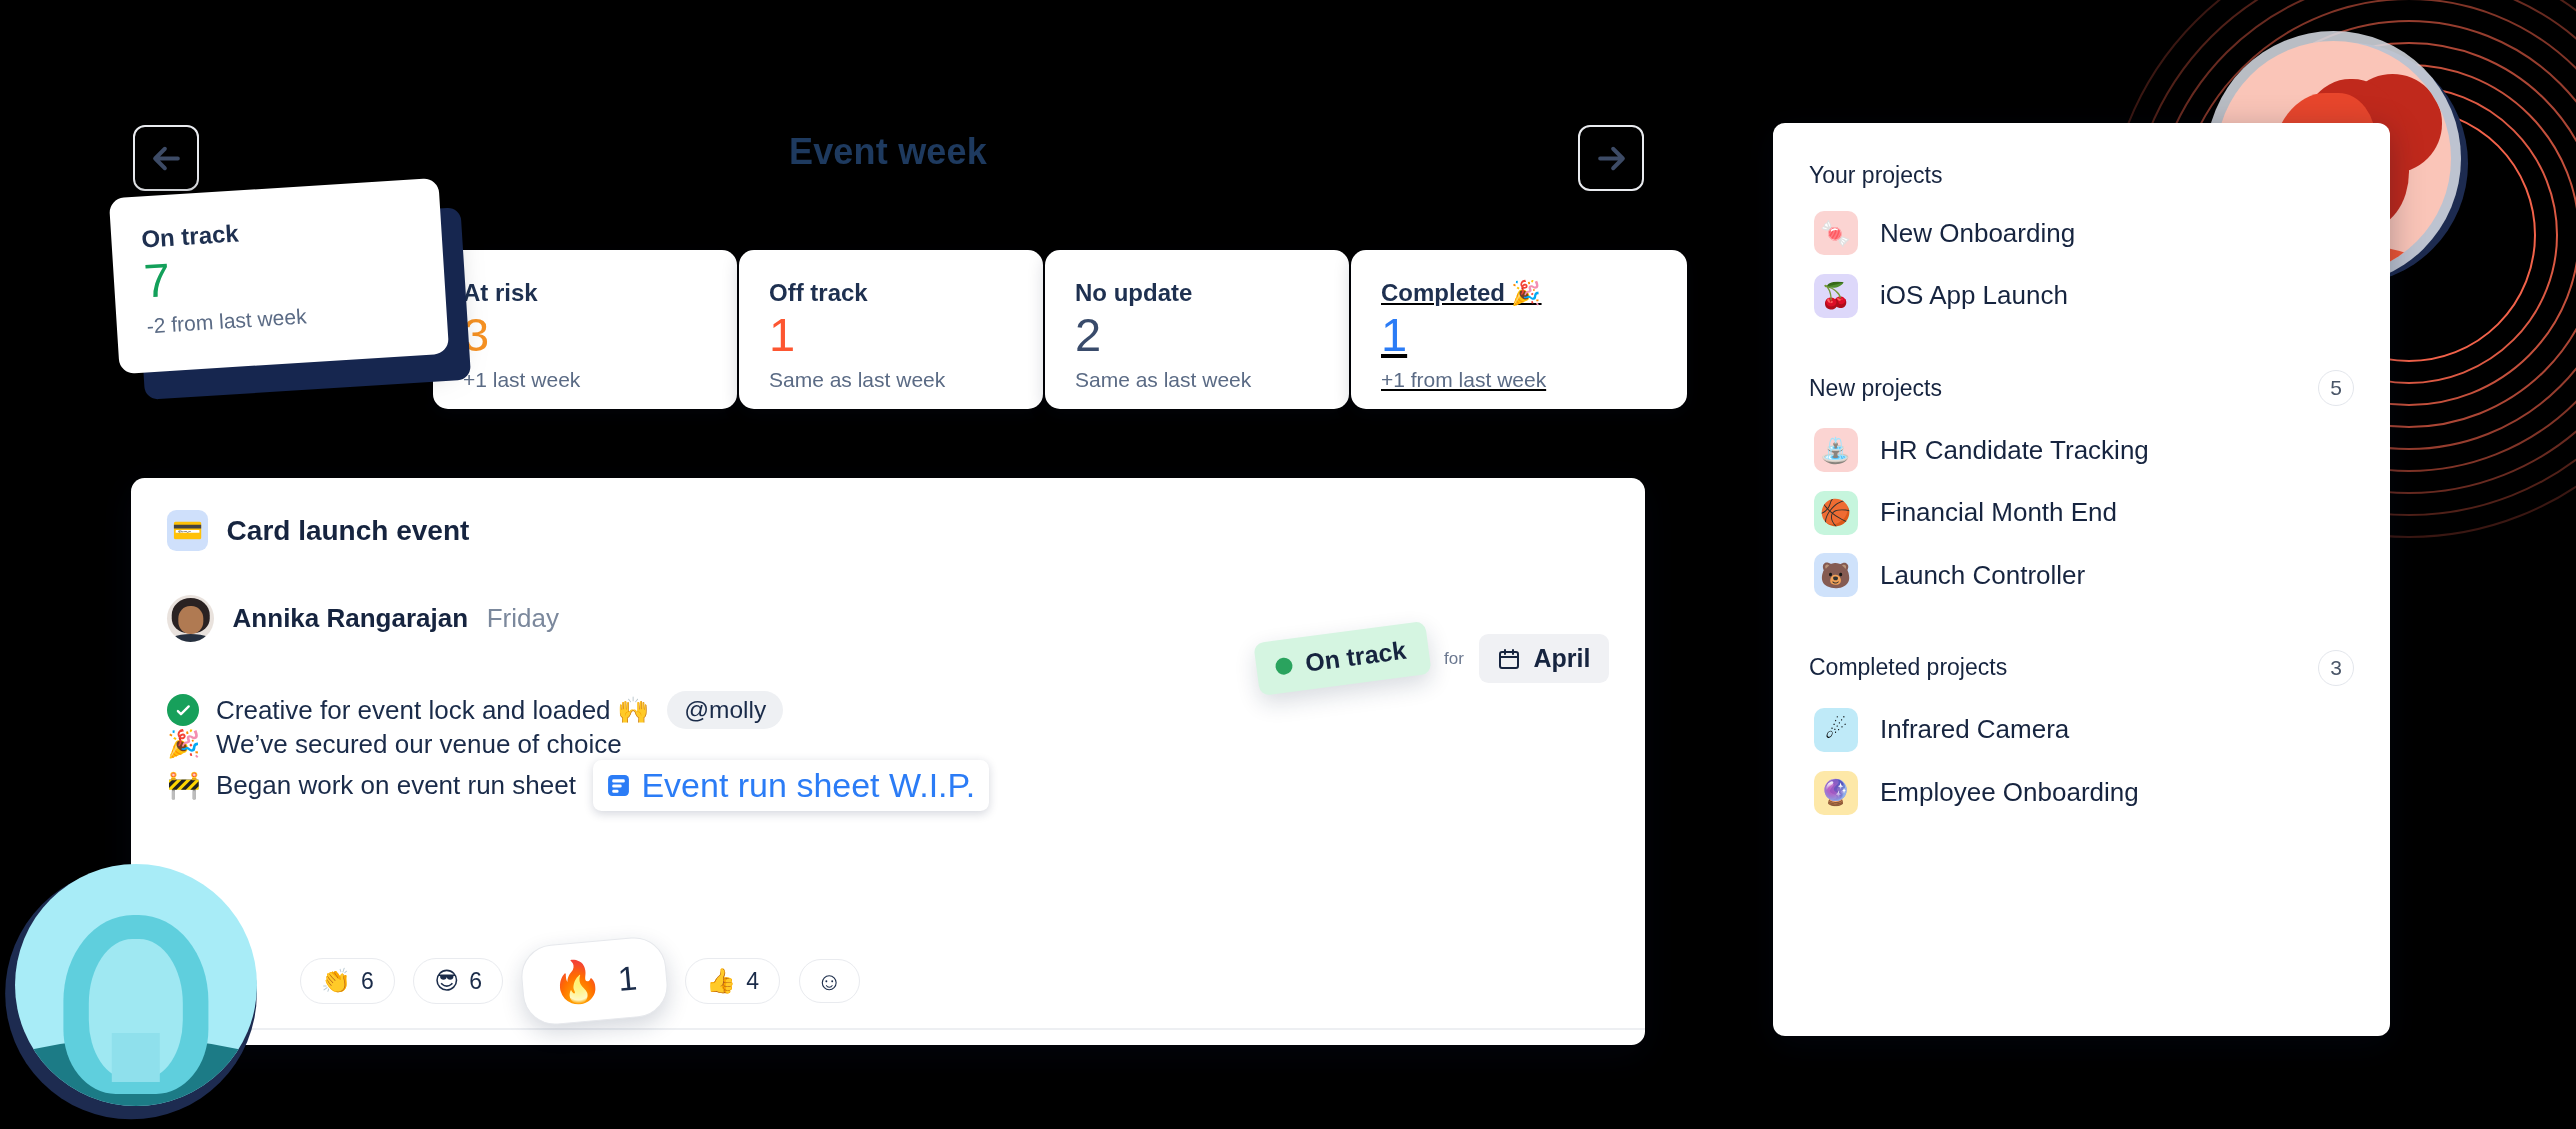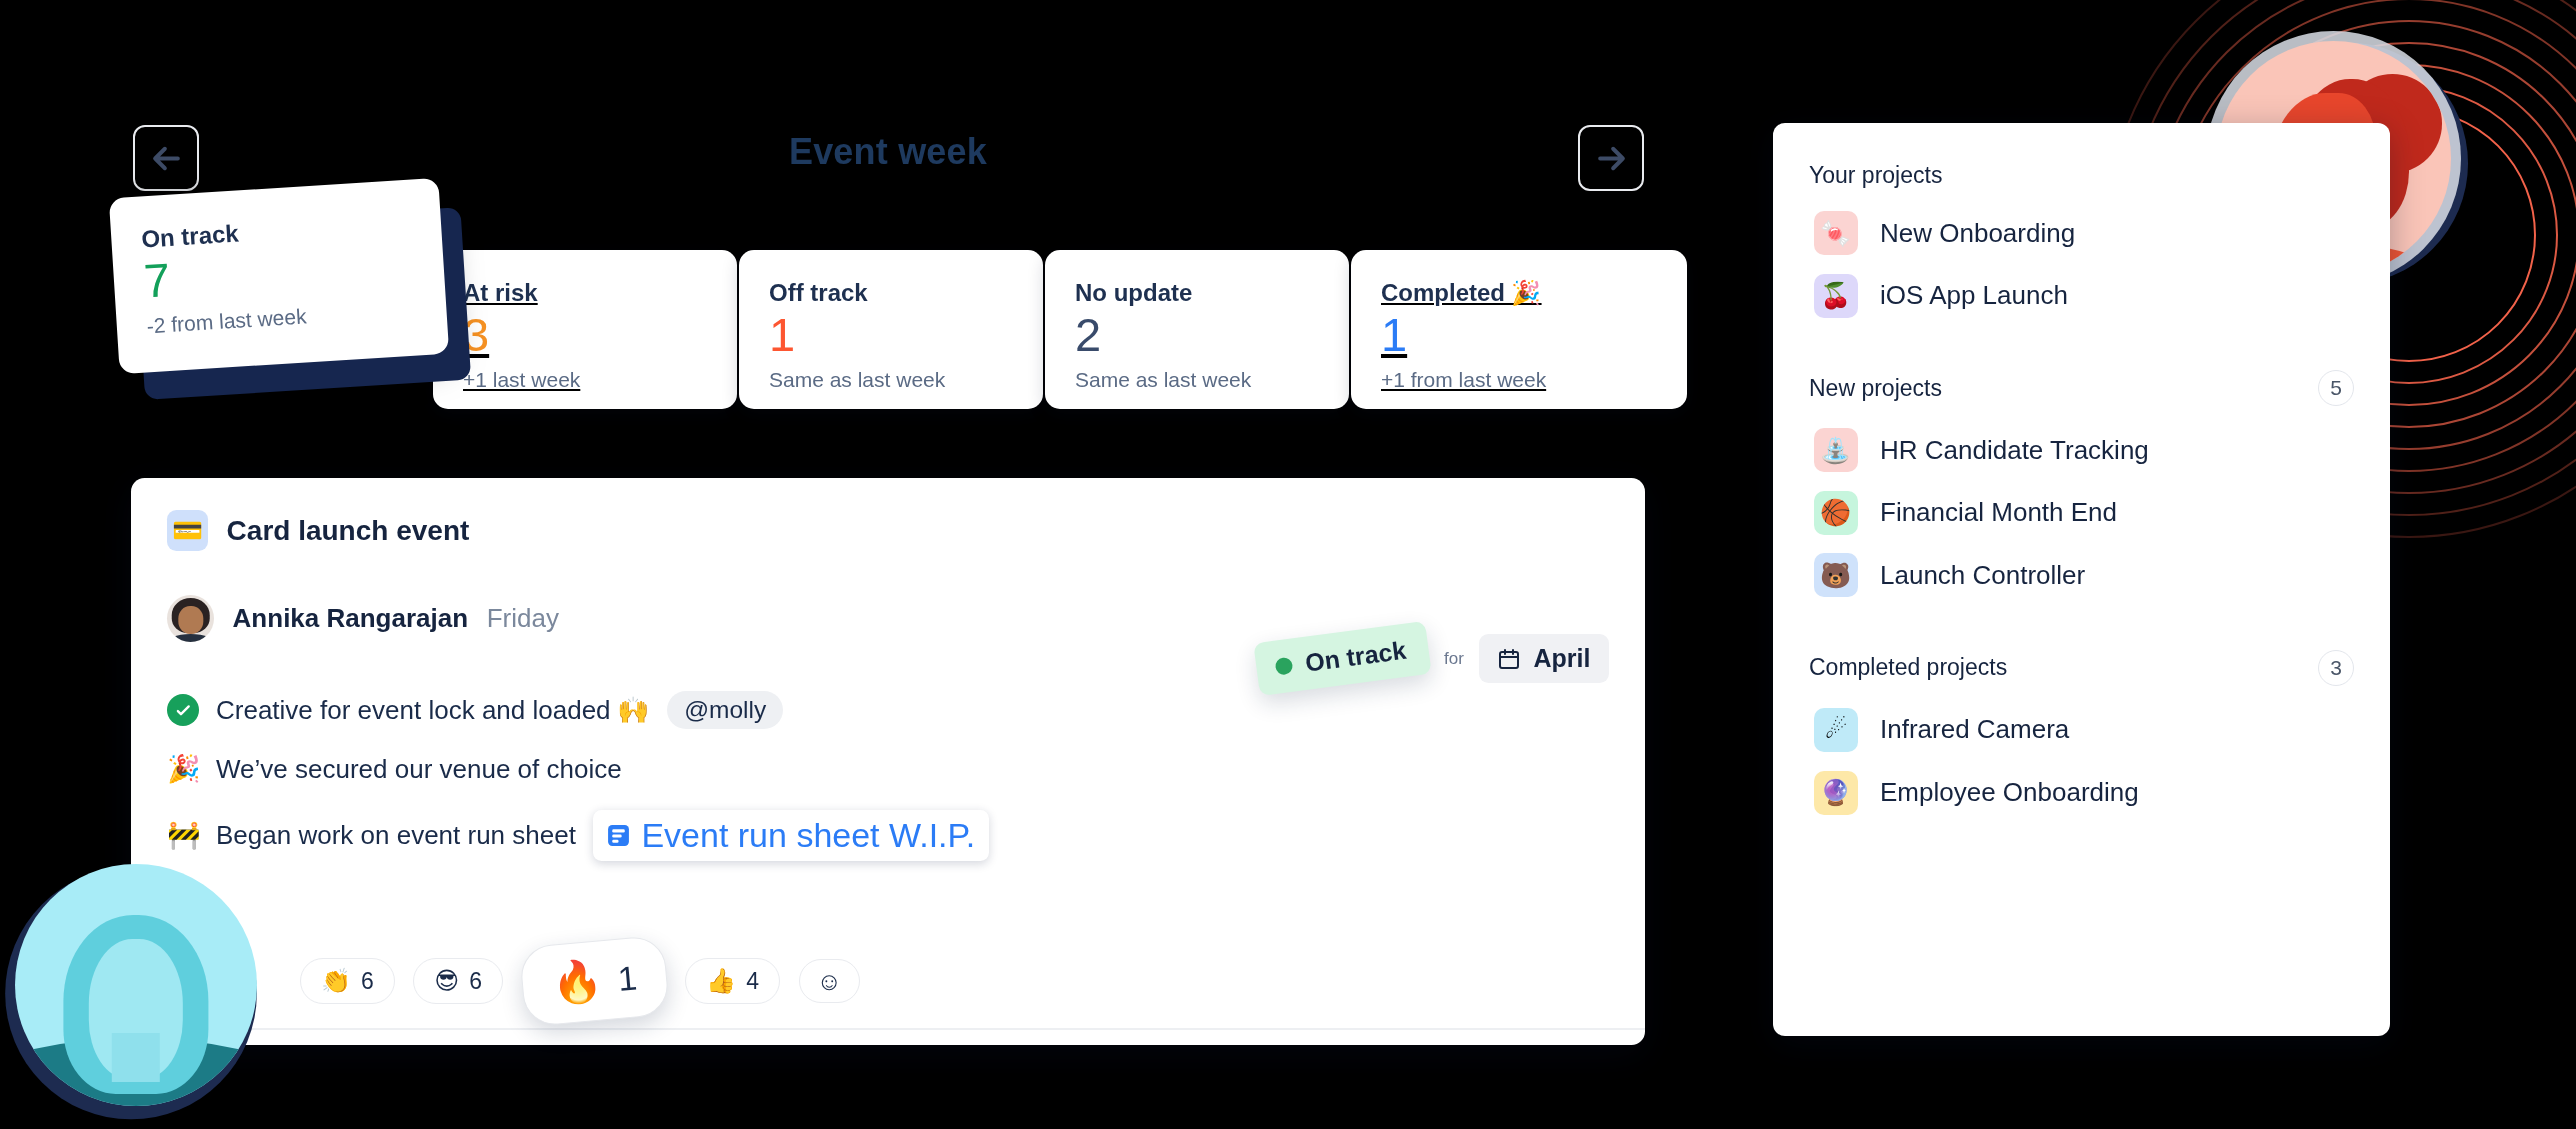--- a/index.html
+++ b/index.html
@@ -111,21 +111,21 @@
   .scard .lbl { font-size: 24px; font-weight: 700; color: #1e3050; white-space: nowrap; }
   .scard .num { font-size: 47px; font-weight: 400; line-height: 1.05; margin-top: 3.4px; }
   .scard .sub { font-size: 21px; color: #5b6b85; margin-top: 8.5px; white-space: nowrap; }
 
   #sc-ontrack {
     left: 114px; top: 188px; width: 330px; height: 176px;
     transform: rotate(-3.6deg);
     box-shadow: 22px 29px 0 -1.7px #16264f, 0 8.5px 34px rgba(0,0,0,.5);
     z-index: 4;
   }
-  #sc-atrisk   { left: 433px; top: 250px; width: 304px; height: 159px; z-index: 3; text-decoration: underline; }
+  #sc-atrisk   { left: 433px; top: 250px; width: 304px; height: 159px; z-index: 3; }
   #sc-offtrack { left: 739px; top: 250px; width: 304px; height: 159px; z-index: 3; }
   #sc-noupdate { left: 1045px; top: 250px; width: 304px; height: 159px; z-index: 3; }
   #sc-completed{ left: 1351px; top: 250px; width: 336px; height: 159px; z-index: 3; text-decoration: underline; }
 
   
   #update-card {
     position: absolute; left: 131px; top: 478px; width: 1514px; height: 567px;
     background: #ffffff; border-radius: 13.5px;
     box-shadow: 0 8.5px 37px rgba(8,16,40,.32);
     z-index: 5;
@@ -168,21 +168,21 @@
   #ontrack-dot { width: 17px; height: 17px; border-radius: 50%; background: #2aa35e; flex: none; }
   #ontrack-text { font-size: 25px; font-weight: 700; color: #16243f; white-space: nowrap; }
   #for-word { font-size: 17px; color: #6b7890; }
   #april-pill {
     display: flex; align-items: center; gap: 12px;
     background: #f0f1f4; border-radius: 9.3px; padding: 10px 18.6px;
   }
   #april-pill .cal { width: 24px; height: 24px; }
   #april-text { font-size: 25px; font-weight: 700; color: #16243f; }
 
-  #bullets { margin-top: 49px; display: flex; flex-direction: column; gap: 25px; }
+  #bullets { margin-top: 49px; display: flex; flex-direction: column; }
   .bullet { display: flex; align-items: center; gap: 17px; }
   .bullet .bico { font-size: 27px; width: 32px; text-align: center; line-height: 1; flex: none; }
   .check-ico {
     width: 32px; height: 32px; border-radius: 50%; background: #17a05b;
     display: flex; align-items: center; justify-content: center; flex: none;
   }
   .bullet .btxt { font-size: 26px; color: #1a2b49; white-space: nowrap; }
   .mention {
     background: #eef0f3; border-radius: 845px; padding: 5px 17px;
     font-size: 24.5px; color: #1a2b49;

